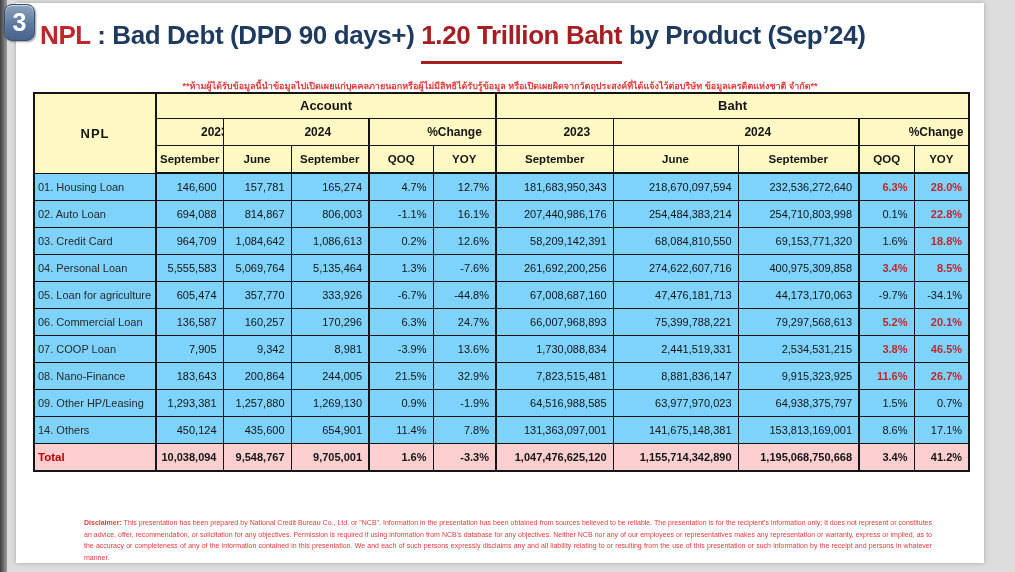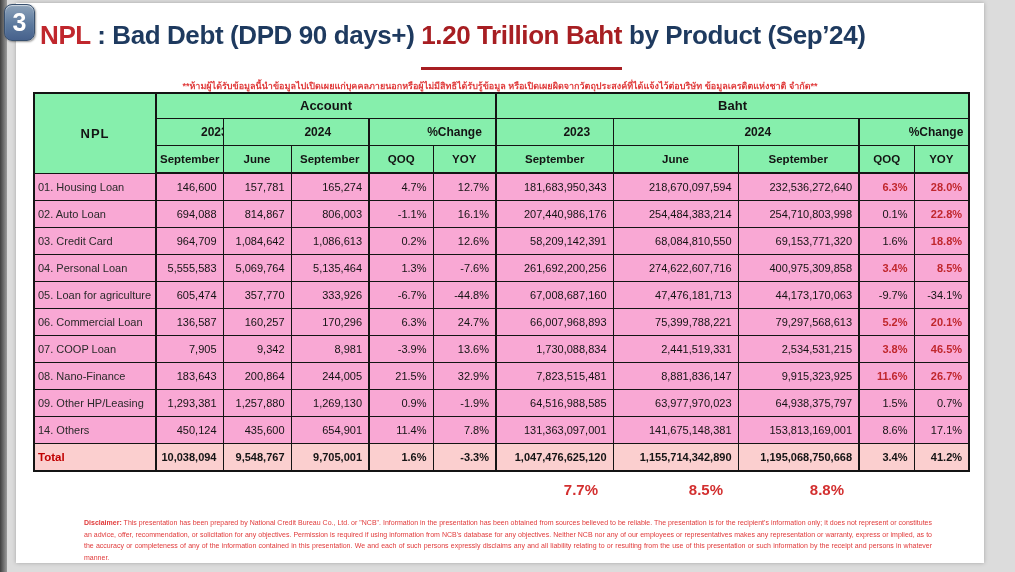--- a/index.html
+++ b/index.html
@@ -14,35 +14,35 @@
 
   .badge { position:absolute; left:4px; top:4px; width:31px; height:37px; z-index:5;
     background:linear-gradient(180deg,#8ea3ba 0%,#5d7a9e 55%,#46618c 100%);
     border:1px solid #39516f; border-radius:8px; color:#fff; font-weight:bold;
     font-size:25px; text-align:center; line-height:35px;
     box-shadow:inset 0 1px 1px rgba(255,255,255,.6), 1px 1px 2px rgba(0,0,0,.4); }
 
   .title { position:absolute; left:24px; top:17px; width:940px; white-space:nowrap;
     font-size:26px; font-weight:bold; letter-spacing:-0.4px; color:#1e3a5f; }
   .title .red { color:#c0272d; }
-  .title .hl { color:#a71e22; border-bottom:3px solid #a71e22; padding-bottom:17px; }
+  .title .hl { color:#a71e22; border-bottom:3px solid #a71e22; padding-bottom:11px; }
 
   .notice-th { position:absolute; left:0; top:76px; width:100%; text-align:center;
     font-size:9px; font-weight:bold; color:#e03a3a; }
 
   table.npl { position:absolute; left:17px; top:89px; width:935px;
     border-collapse:collapse; table-layout:fixed; border:2px solid #141414; }
   .npl th, .npl td { border:1px solid #141414; color:#141414; overflow:hidden; }
-  .npl th { background:#86efac; font-weight:bold; }
+  .npl th { background:#fef9c3; font-weight:bold; }
   tr.h1 { height:25px; } tr.h1 th { font-size:13px; }
   tr.h2 { height:27px; } tr.h2 th { font-size:12px;padding-left:44px; }
   tr.h3 { height:28px; } tr.h3 th { font-size:11.5px; border-bottom:2px solid #141414;margin-left:48px; }
   th.npl-cell { font-size:26px; letter-spacing:1px; border-right:2px solid #141414; }
   .thickL { border-left:2px solid #141414 !important; }
-  tbody tr { height:27px; background:#f9a8d4; }
+  tbody tr { height:27px; background:#7dd3fc; }
   td.lbl { font-size:11px; text-align:left; padding-left:3px; color:#2a2a2a;
     border-right:2px solid #141414; white-space:nowrap; }
   td.num { font-size:11px; text-align:right; padding-right:6px; white-space:nowrap; }
   td.num.red { color:#c0272d; font-weight:bold; }
   tbody tr.total { height:28px; }
   tbody tr.total td { background:#fbcfcf; font-weight:bold; }
   tbody tr.total td.lbl { color:#c00000; font-size:11.5px;margin-left:9px; }
 
   .pct-row { position:absolute; left:17px; top:478px; width:935px; height:18px; }
   .pct-row span { position:absolute; text-align:right; font-size:15px; font-weight:bold;
@@ -249,25 +249,20 @@
           <td class="num thickR">-3.3%</td>
           <td class="num thickL">1,047,476,625,120</td>
           <td class="num">1,155,714,342,890</td>
           <td class="num thickR">1,195,068,750,668</td>
           <td class="num thickL">3.4%</td>
           <td class="num">41.2%</td>
         </tr>
       </tbody>
   </table>
 
-  <div class="pct-row">
-    <span class="p0">7.7%</span>
-    <span class="p1">8.5%</span>
-    <span class="p2">8.8%</span>
-  </div>
 
   <div class="disclaimer">
     <b>Disclaimer:</b><span> This presentation has been prepared by National Credit Bureau Co., Ltd. or "NCB". Information in the presentation has been obtained from sources believed to be reliable. The presentation is for the recipient's information only; it does not represent or constitutes an advice, offer, recommendation, or solicitation for any objectives. Permission is required if using information from NCB's database for any objectives. Neither NCB nor any of our employees or representatives makes any representation or warranty, express or implied, as to the accuracy or completeness of any of the information contained in this presentation. We and each of such persons expressly disclaims any and all liability relating to or resulting from the use of this presentation or such information by the receipt and persons in whatever manner.</span>
   </div>
 
 </div>
 
 <div class="badge">3</div>
 
 </body></html>

